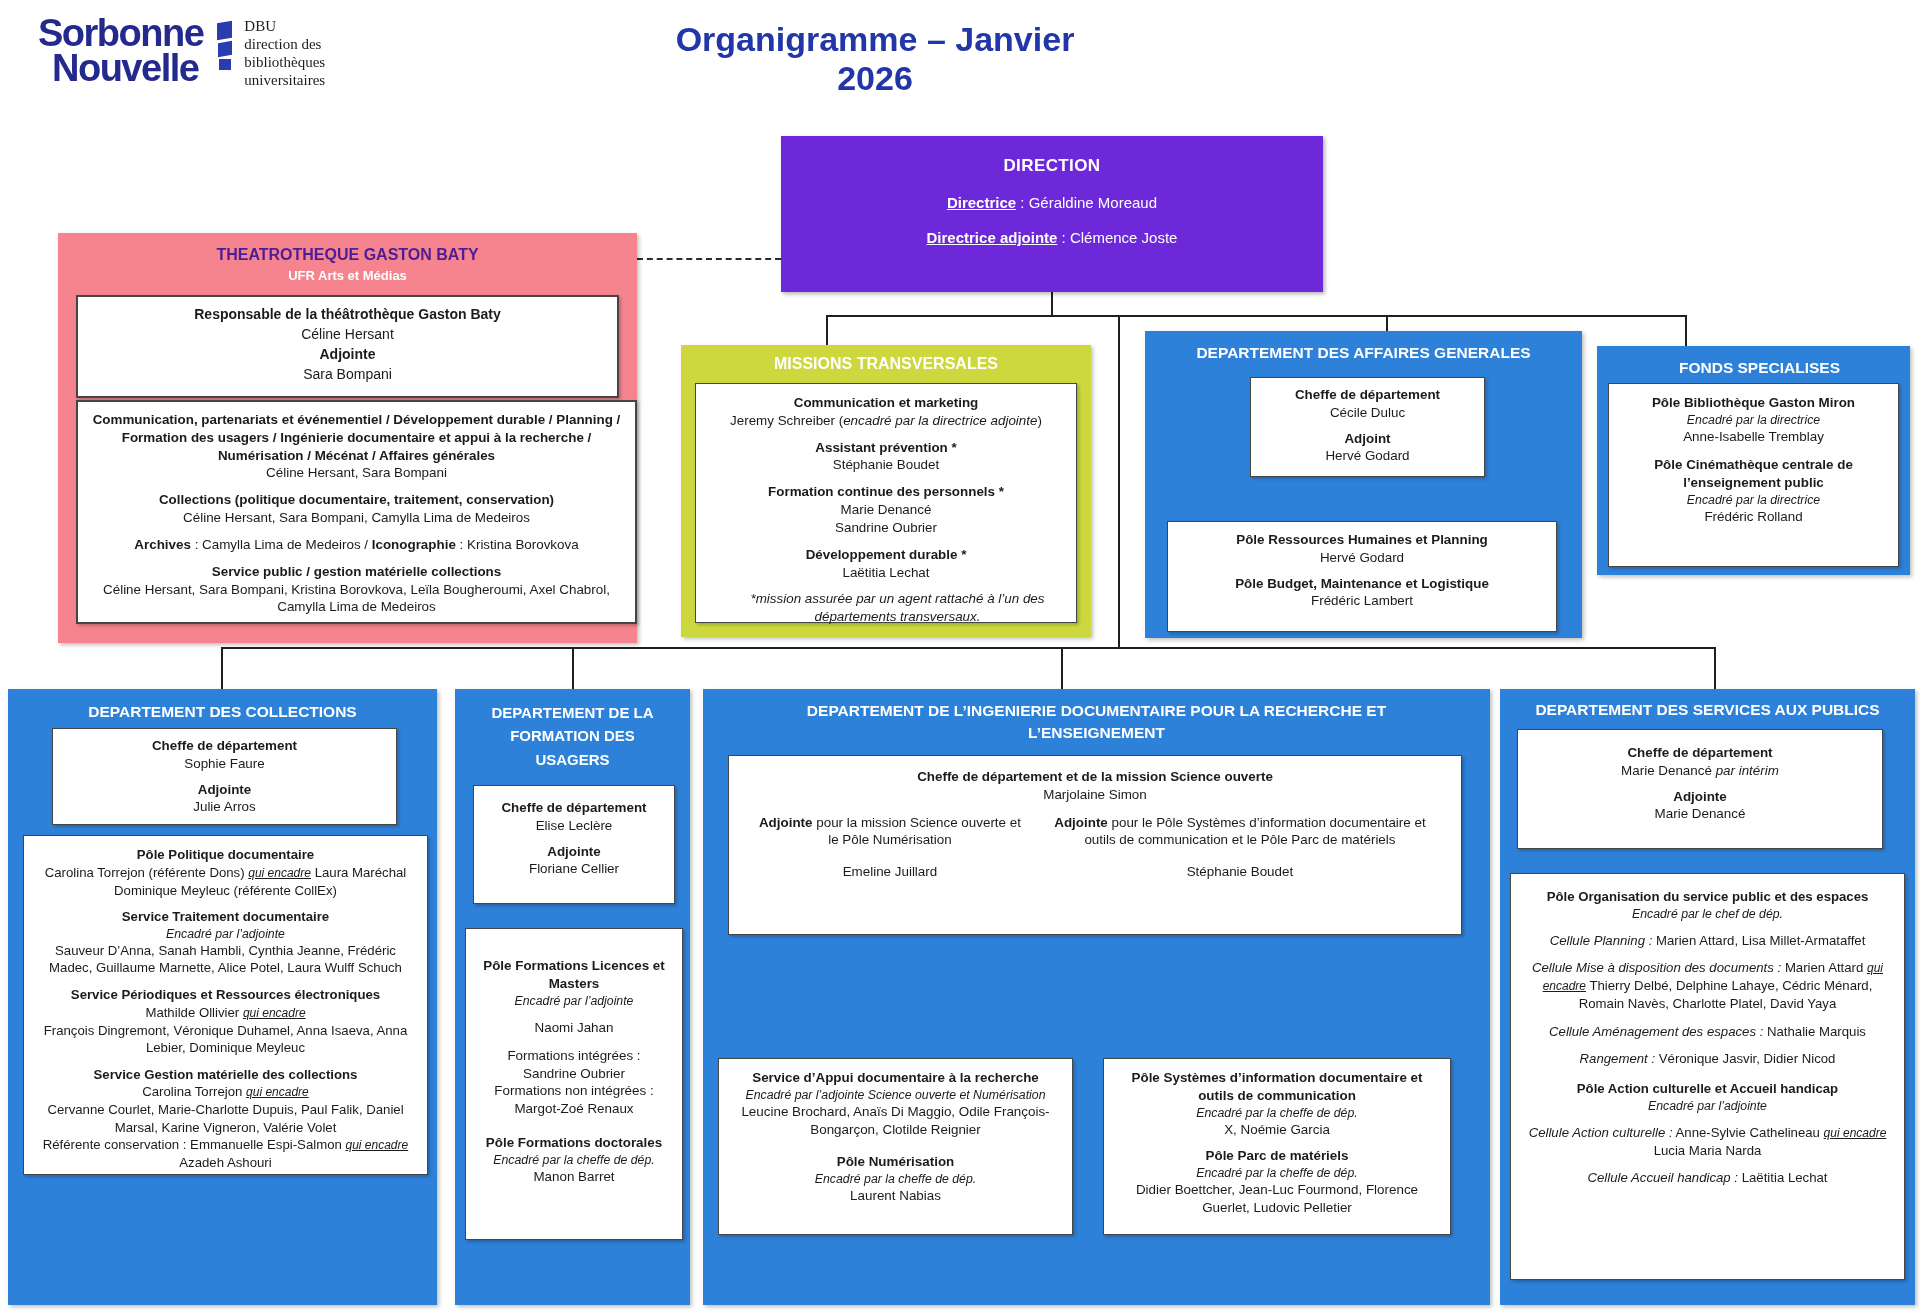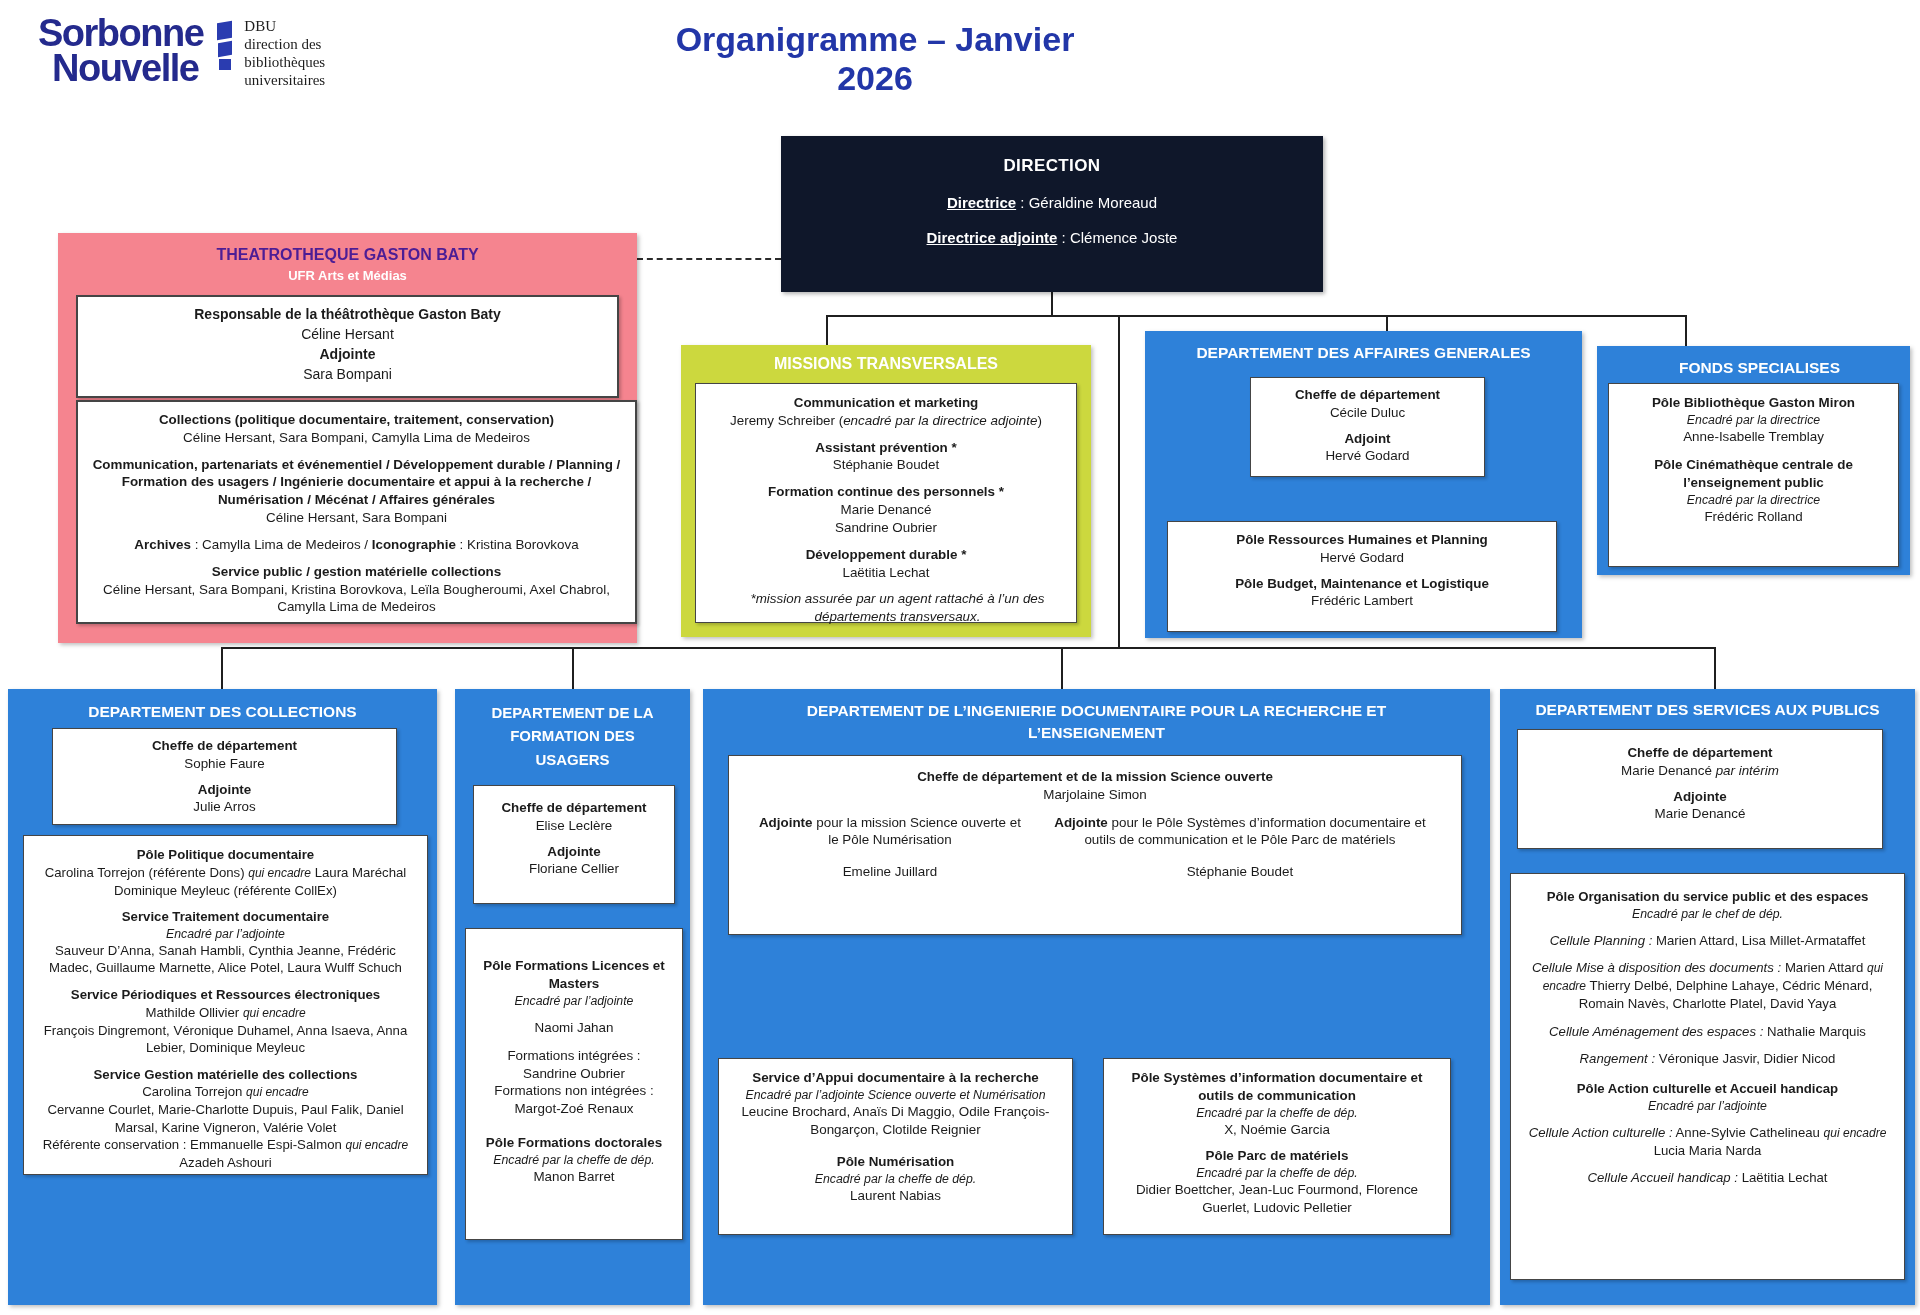--- a/index.html
+++ b/index.html
@@ -24,28 +24,28 @@
   .logo-dbu{font-family:"Liberation Serif",serif;font-size:15px;line-height:1.2;color:#1d1d1d;padding-top:1px;}
 
   .page-title{position:absolute;left:640px;top:20px;width:470px;text-align:center;
               font-size:34px;font-weight:bold;color:#2236a8;}
 
   
   .wbox{position:absolute;background:#fff;border:2px solid #454545;box-shadow:2px 2px 3px rgba(0,0,0,.22);
         text-align:center;font-size:13.4px;line-height:1.33;}
   .b{font-weight:bold;}
   .i{font-style:italic;}
-  .enc{font-style:italic;font-size:12px;}
+  .enc{font-style:italic;font-size:12px;text-decoration:underline;}
   .note{font-style:italic;font-size:12.3px;}
   .sec{margin-bottom:9px;}
   .gap8{margin-top:8px;}
   .gap10{margin-top:10px;}
 
   
-  .direction-box{position:absolute;left:781px;top:136px;width:542px;height:156px;background:#0f172a;
+  .direction-box{position:absolute;left:781px;top:136px;width:542px;height:156px;background:#6d28d9;
                  color:#fff;text-align:center;box-shadow:2px 2px 4px rgba(0,0,0,.3);}
   .dir-title{margin-top:20px;font-size:17px;font-weight:bold;letter-spacing:.4px;}
   .dir-line{margin-top:18px;font-size:15px;}
   .bu{font-weight:bold;text-decoration:underline;}
 
   
   .theatro{position:absolute;left:58px;top:233px;width:579px;height:410px;background:#f5848f;
            box-shadow:2px 2px 4px rgba(0,0,0,.25);}
   .pk-title{padding-top:13px;text-align:center;color:#4c1d95;font-weight:bold;font-size:16px;}
   .pk-sub{margin-top:4px;text-align:center;color:#fff;font-weight:bold;font-size:13px;}
@@ -129,26 +129,26 @@
     <div class="pk-title">THEATROTHEQUE GASTON BATY</div>
     <div class="pk-sub">UFR Arts et Médias</div>
     <div class="wbox" style="left:18px;top:62px;width:539px;height:91px;padding-top:8px;font-size:14px;line-height:1.42;">
       <div class="b">Responsable de la théâtrothèque Gaston Baty</div>
       <div>Céline Hersant</div>
       <div class="b">Adjointe</div>
       <div>Sara Bompani</div>
     </div>
     <div class="wbox" style="left:18px;top:167px;width:539px;height:211px;padding:9px 9px 0 9px;box-sizing:content-box;">
       <div class="sec">
+        <div class="b">Communication, partenariats et événementiel / Développement durable / Planning / Formation des usagers / Ingénierie documentaire et appui à la recherche / Numérisation / Mécénat / Affaires générales</div>
+        <div>Céline Hersant, Sara Bompani</div>
+      </div>
+      <div class="sec">
         <div class="b">Collections (politique documentaire, traitement, conservation)</div>
         <div>Céline Hersant, Sara Bompani, Camylla Lima de Medeiros</div>
-      </div>
-      <div class="sec">
-        <div class="b">Communication, partenariats et événementiel / Développement durable / Planning / Formation des usagers / Ingénierie documentaire et appui à la recherche / Numérisation / Mécénat / Affaires générales</div>
-        <div>Céline Hersant, Sara Bompani</div>
       </div>
       <div class="sec">
         <span class="b">Archives</span><span> : Camylla Lima de Medeiros / </span><span class="b">Iconographie</span><span> : Kristina Borovkova</span>
       </div>
       <div>
         <div class="b">Service public / gestion matérielle collections</div>
         <div>Céline Hersant, Sara Bompani, Kristina Borovkova, Leïla Bougheroumi, Axel Chabrol, Camylla Lima de Medeiros</div>
       </div>
     </div>
   </div>

